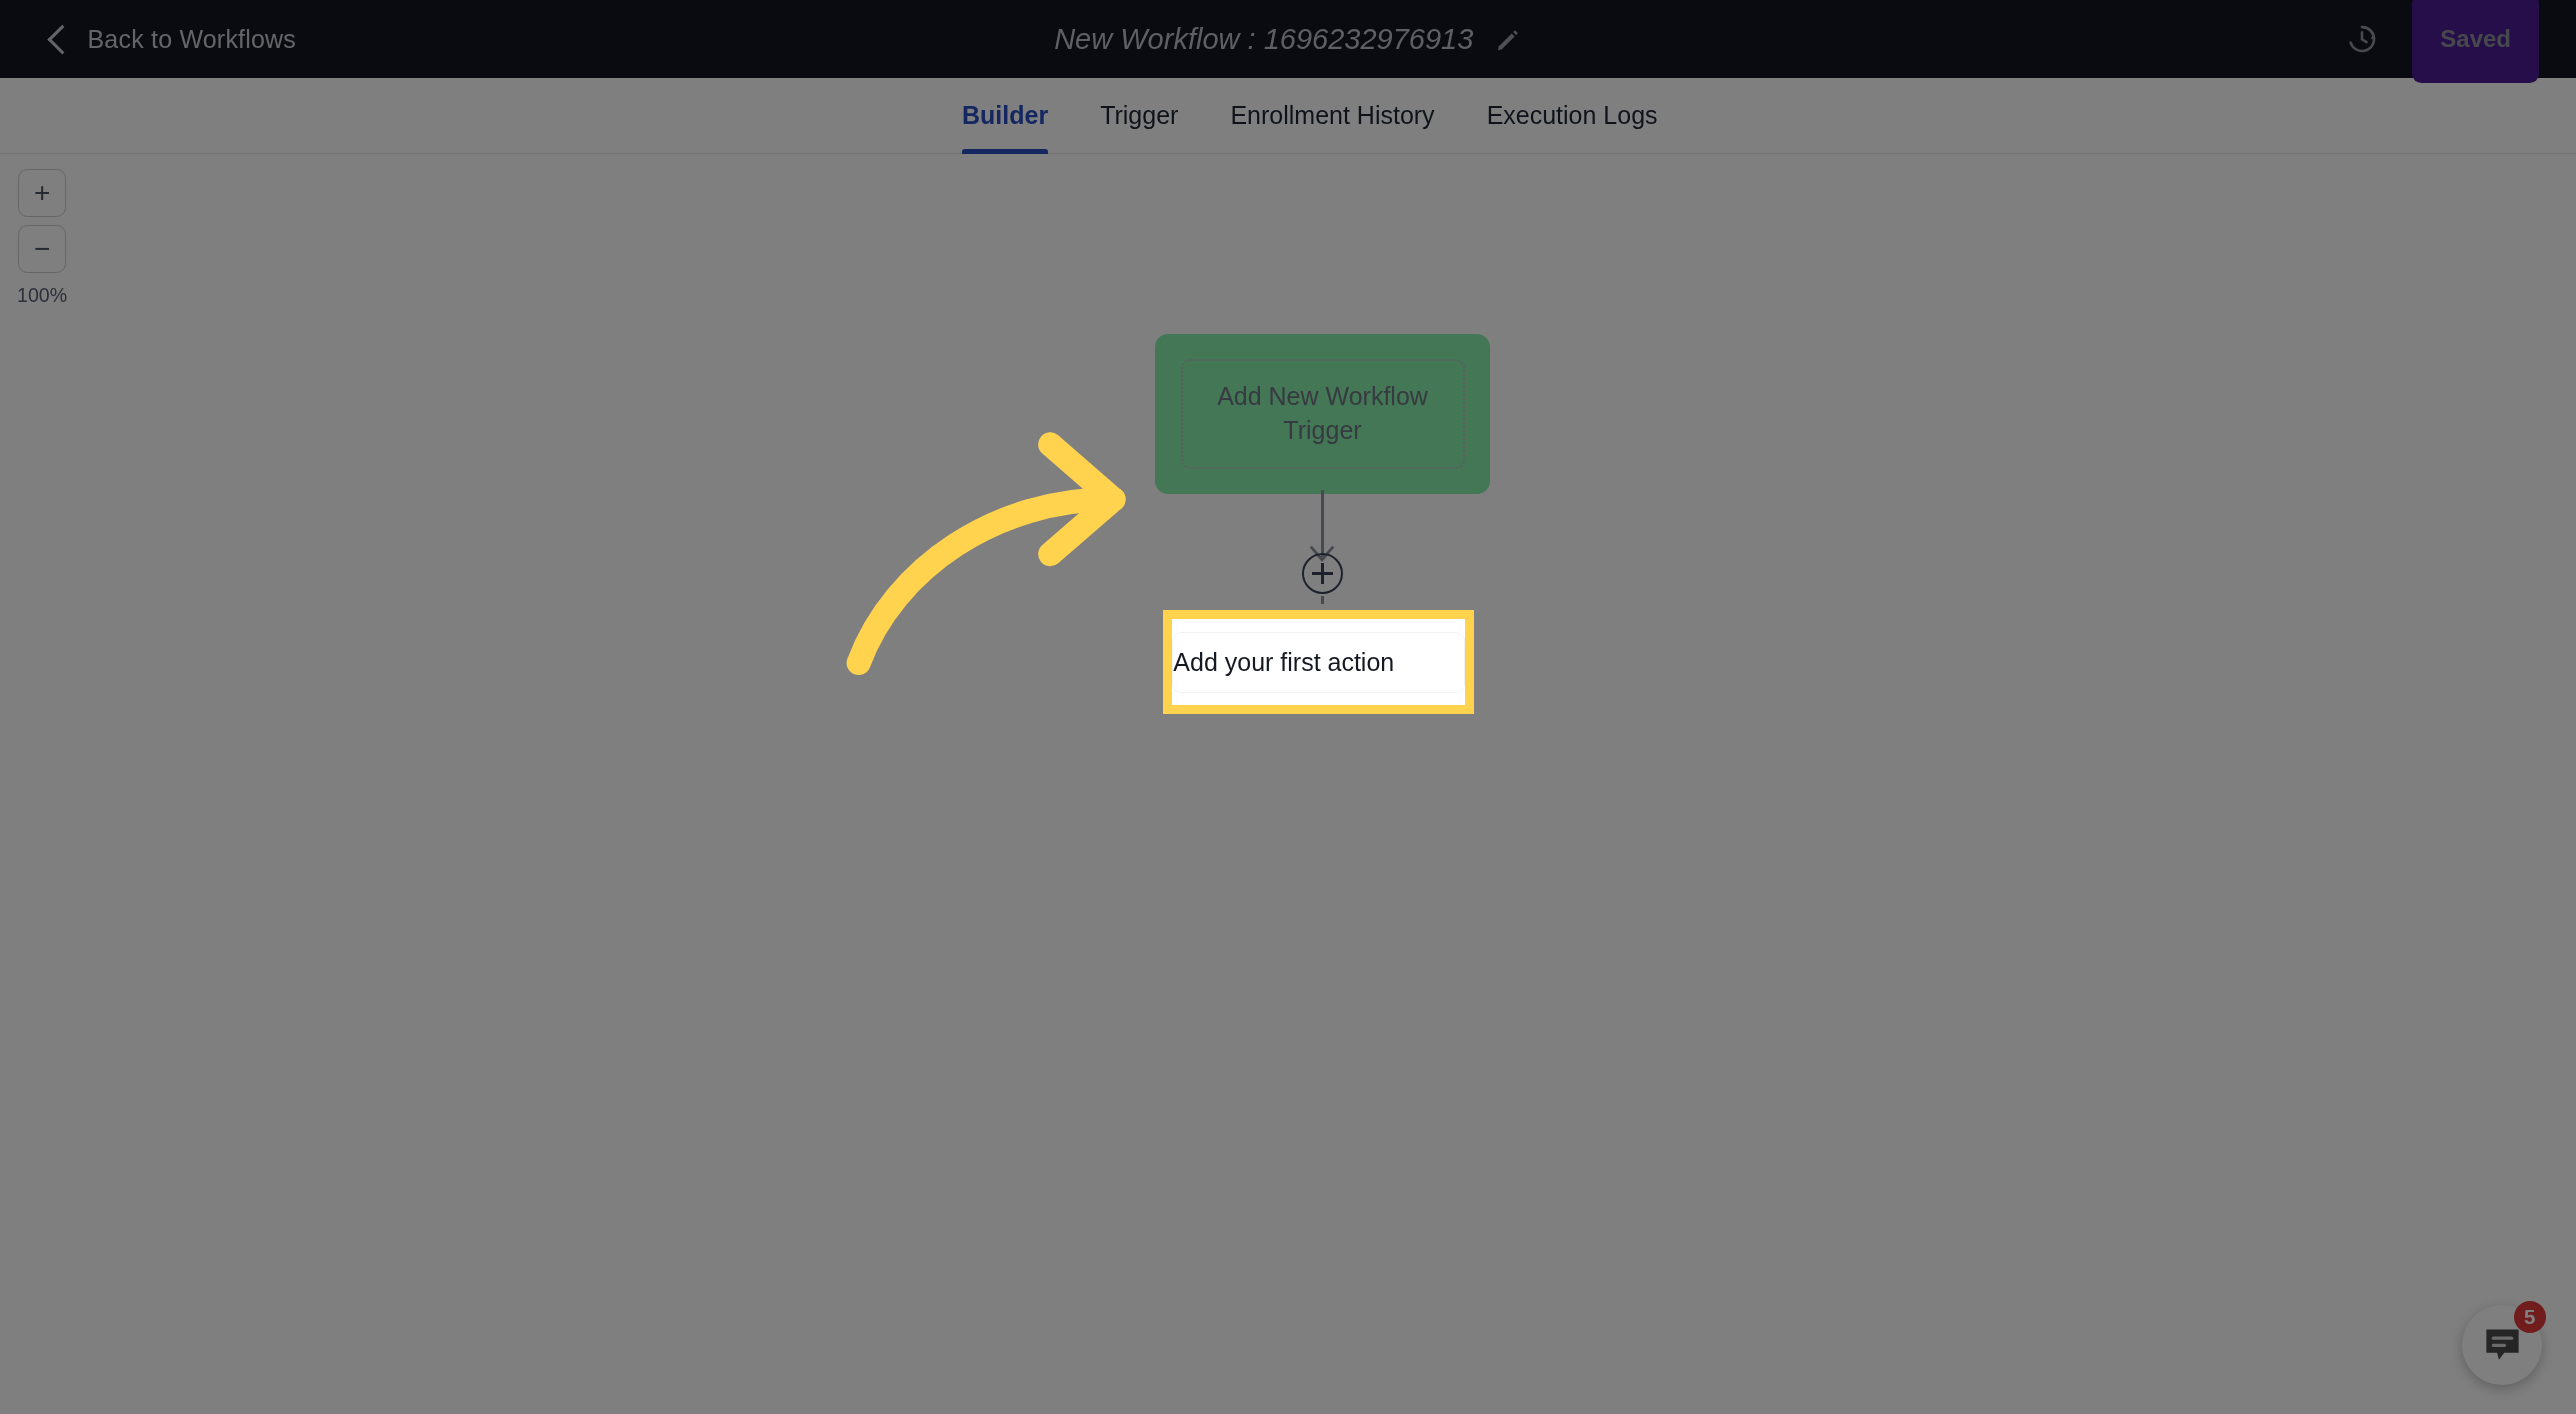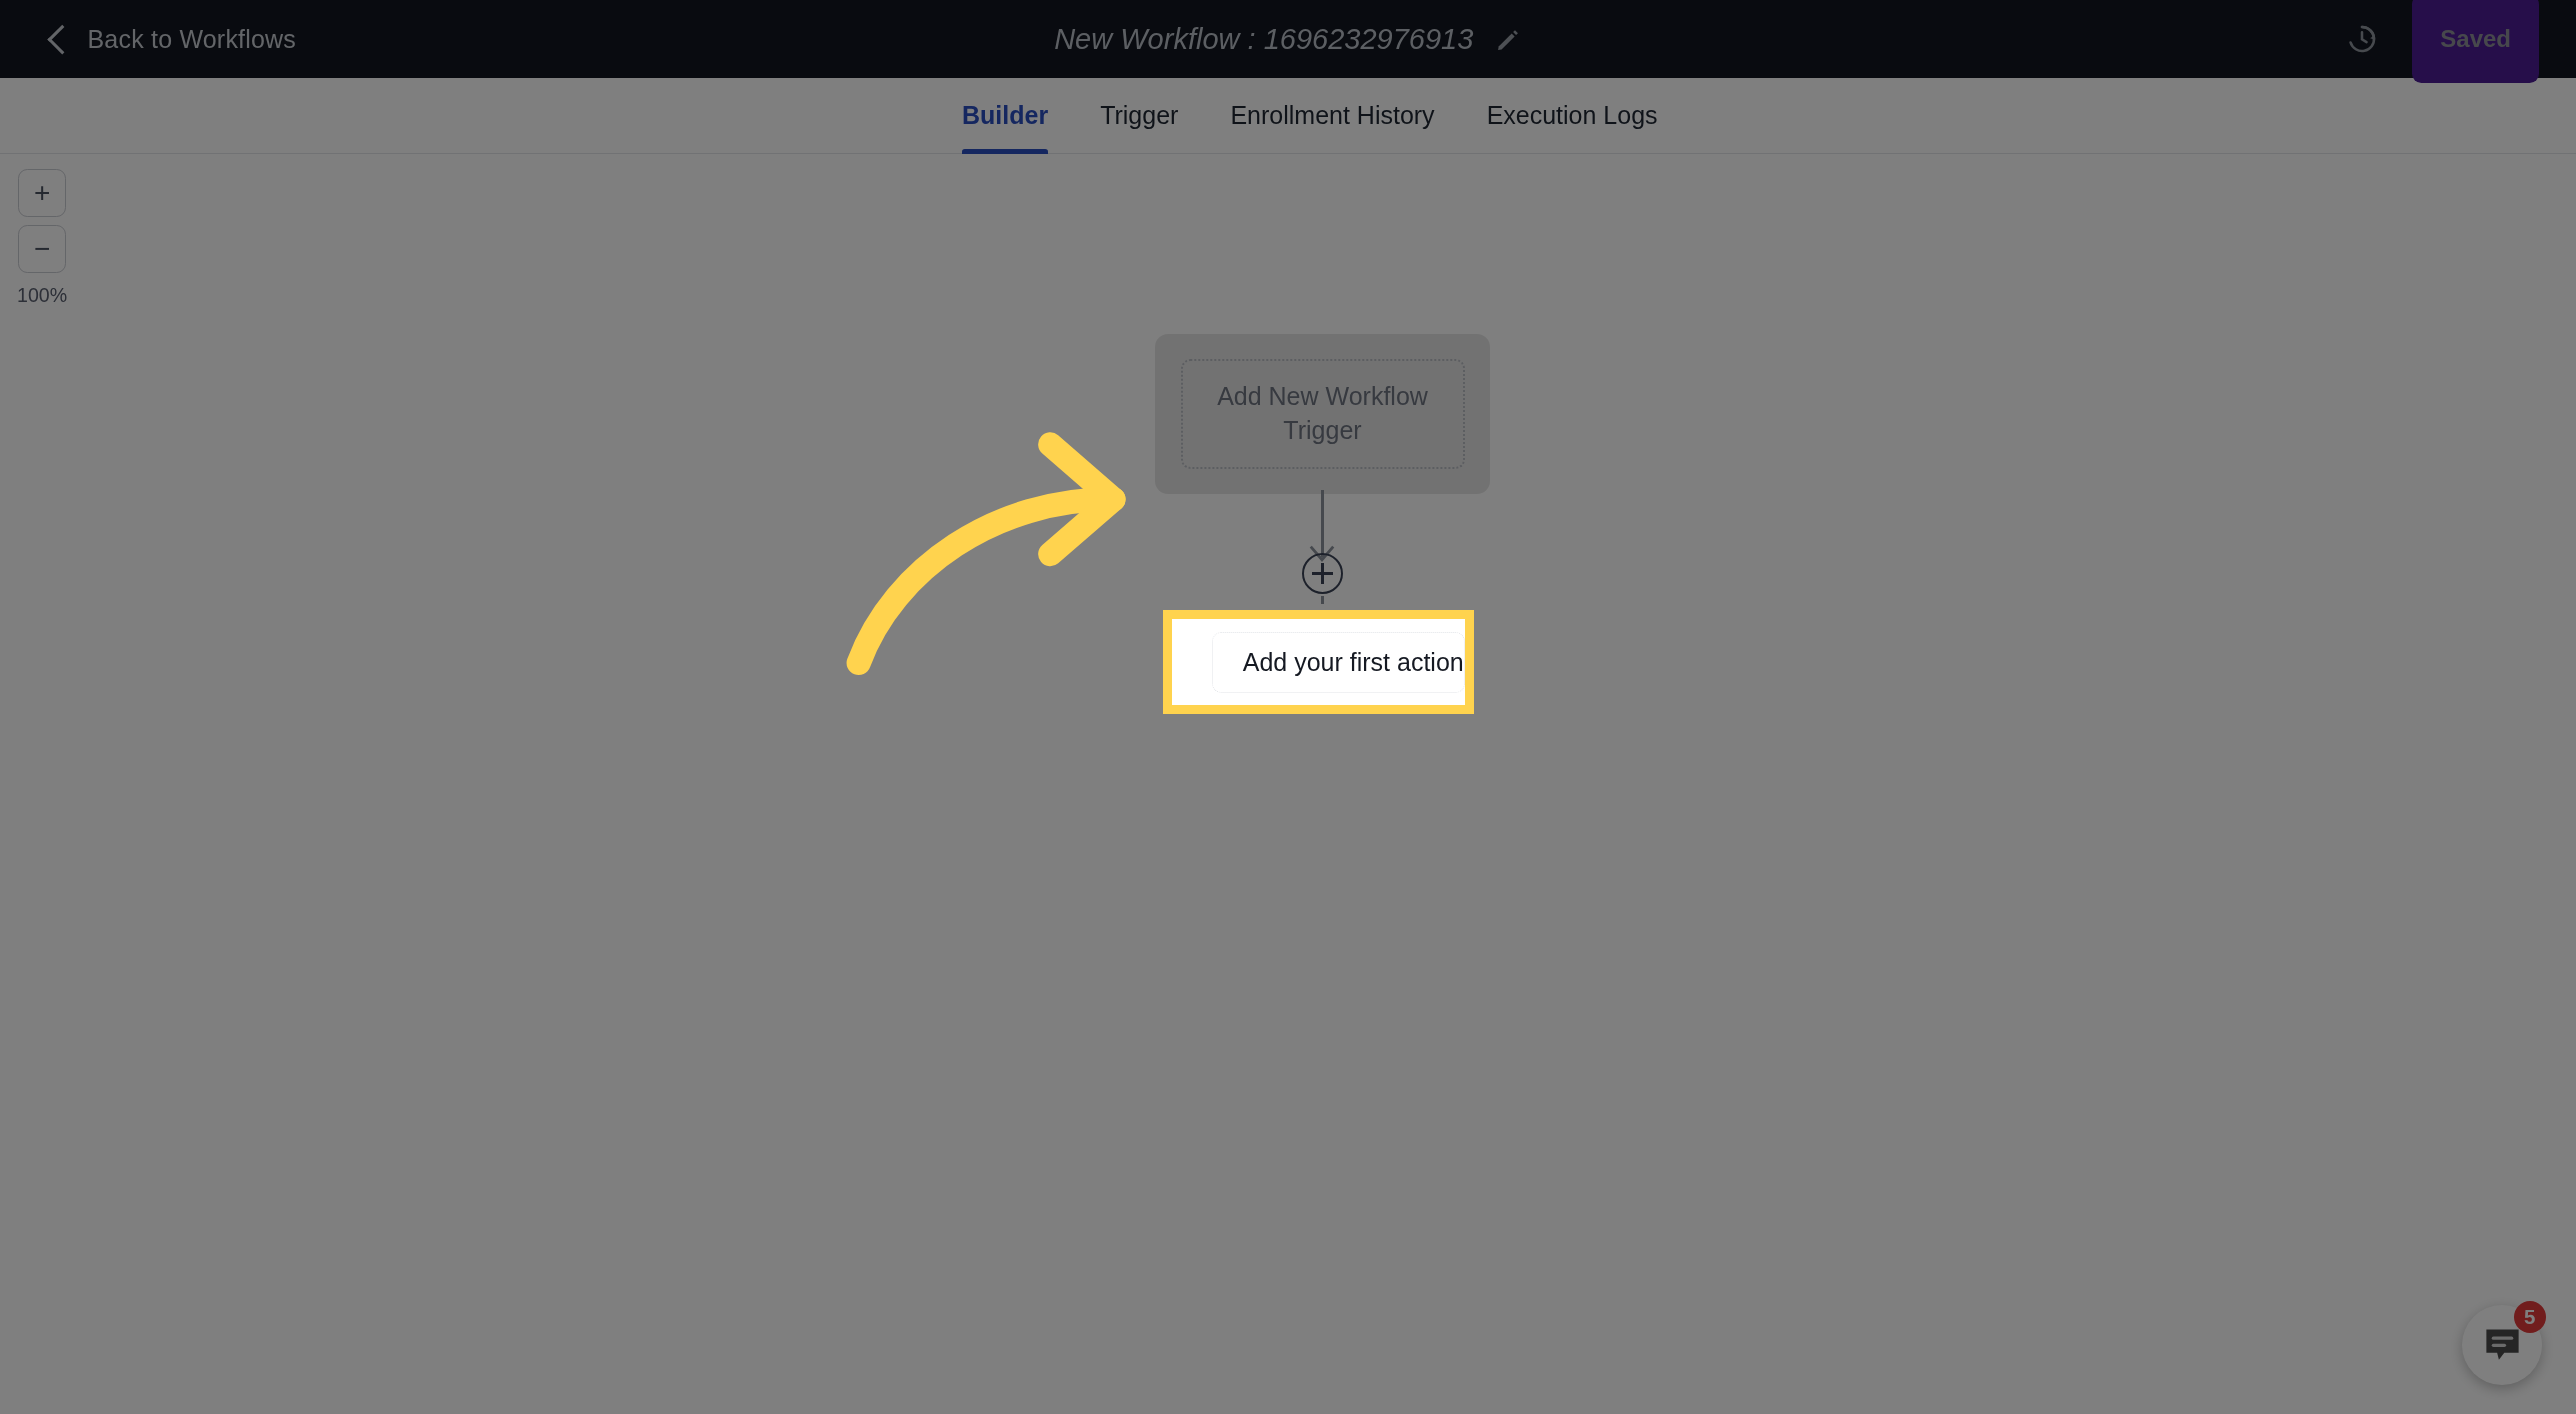--- a/index.html
+++ b/index.html
@@ -114,21 +114,21 @@
     display: flex; align-items: center; justify-content: center;
     font-size: 28px; color: #4b5260; cursor: pointer;
     margin-bottom: 7.5px;
   }
   .zoom-pct { font-size: 19.6px; color: #5a6070; margin-top: 3.7px; }
 
   
   .trigger-node {
     position: absolute; left: 1155px; top: 179px;
     width: 335px; height: 160px;
-    background: #e5e5e5; border-radius: 13px;
+    background: #86efac; border-radius: 13px;
     display: flex; align-items: center; justify-content: center;
   }
   .trigger-inner {
     width: 284px; height: 110px;
     border: 2.8px dotted #b9bcc3; border-radius: 9.3px;
     display: flex; align-items: center; justify-content: center;
     text-align: center;
   }
   .trigger-text {
     font-size: 25px; color: #6e7481; line-height: 1.35;
@@ -169,21 +169,21 @@
   }
   .action-node {
     width: 100%; height: 100%;
     background: #ffffff;
     display: flex; align-items: center; justify-content: center;
     cursor: pointer;
   }
   .action-inner {
     width: 307px; height: 61px;
     border: 1.9px dotted #e2e4e8; border-radius: 9.3px;
-    display: flex; align-items: center; justify-content: flex-end; margin-left: 40px;
+    display: flex; align-items: center; justify-content: flex-start;
   }
   .action-text { font-size: 25px; color: #151922; }
 
   
   .overlay {
     position: absolute; top: 0; left: 0;
     width: 2576px; height: 1415px;
     background: rgba(0,0,0,0.50);
     z-index: 20; pointer-events: none;
   }

